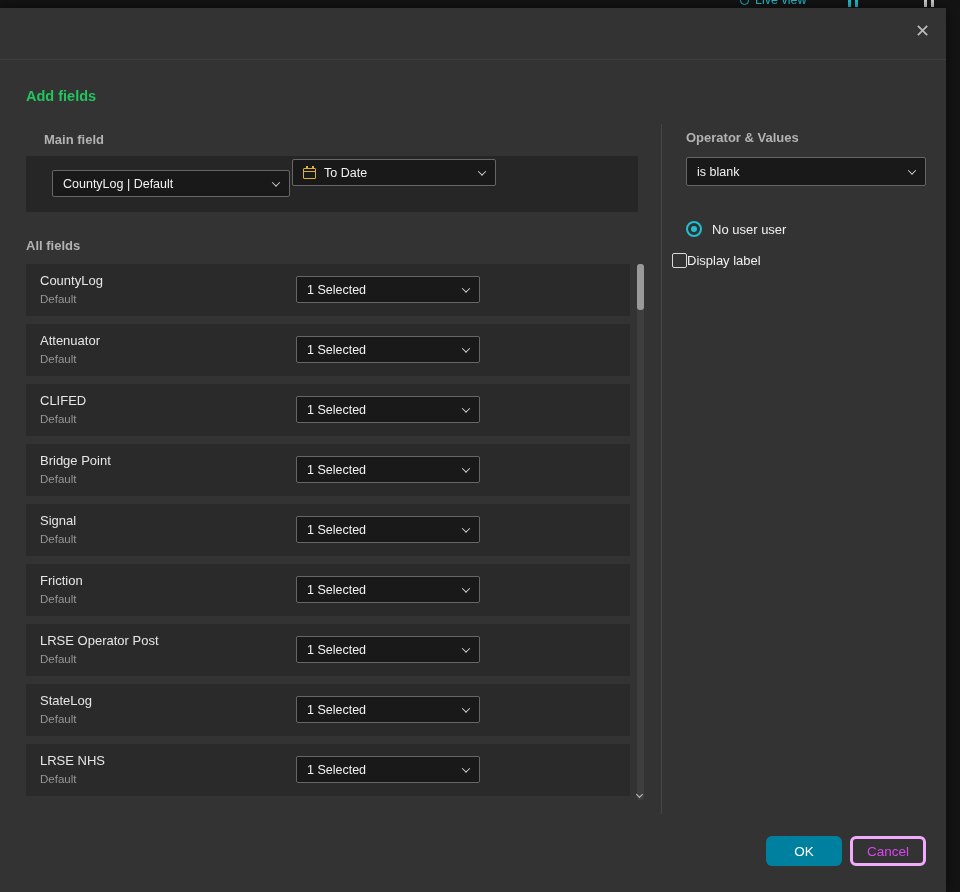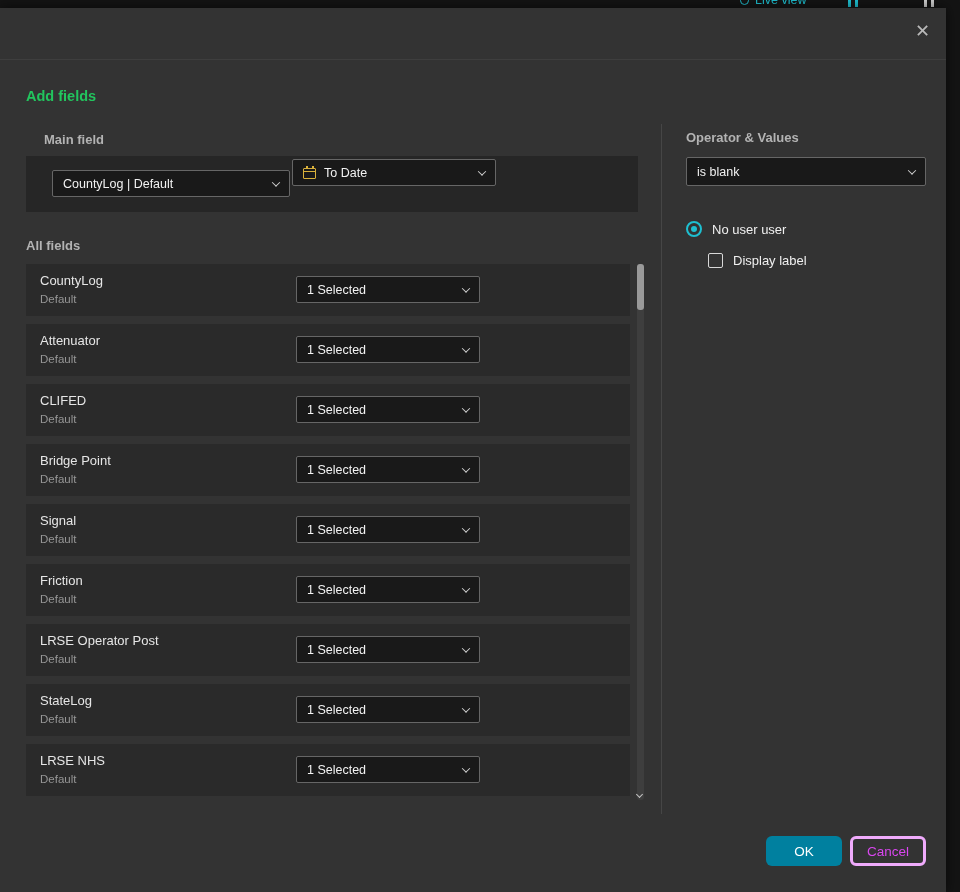--- a/index.html
+++ b/index.html
@@ -60,21 +60,21 @@
   .scroll-arrow { position:absolute; left:0px; bottom:3px; width:5px; height:5px;
     border-right:1.5px solid #c4c4c4; border-bottom:1.5px solid #c4c4c4; transform:rotate(45deg); }
 
   .v-divider { position:absolute; left:661px; top:116px; width:1px; height:690px; background:#464646; }
 
   
   .dd-operator { position:absolute; left:686px; top:149px; width:240px; height:29px; }
   .radio-row { position:absolute; left:686px; top:213px; display:flex; align-items:center; gap:10px; }
   .radio { position:relative; width:16px; height:16px; border:2px solid #1ec0d1; border-radius:50%; background:#333; flex:none; }
   .radio::after { content:""; position:absolute; inset:3px; border-radius:50%; background:#1ec0d1; }
-  .check-row { position:absolute; left:708px; top:245px; display:flex; align-items:center; gap:10px; }
+  .check-row { position:absolute; left:672px; top:245px; display:flex; align-items:center; }
   .checkbox { width:15px; height:15px; border:1px solid #d8d8d8; border-radius:2px; background:transparent; flex:none; }
   .ctl-label { font-size:13px; color:#f0f0f0; }
 
   
   .btn { position:absolute; top:828px; width:76px; height:30px; display:flex; align-items:center; justify-content:center;
     font-size:13.5px; border-radius:6px; cursor:pointer; }
   .btn-ok { left:766px; background:#00809f; color:#ffffff; }
   .btn-cancel { left:850px; background:transparent; border:3px solid #f0abfc; color:#d946ef; }
 </style>
 </head>

